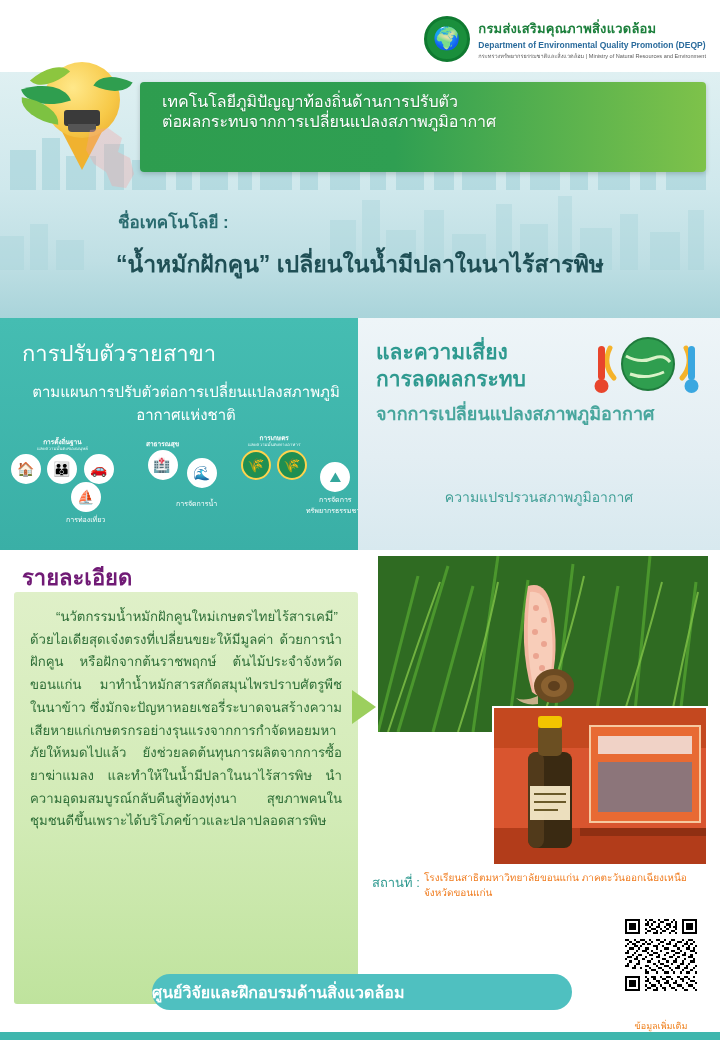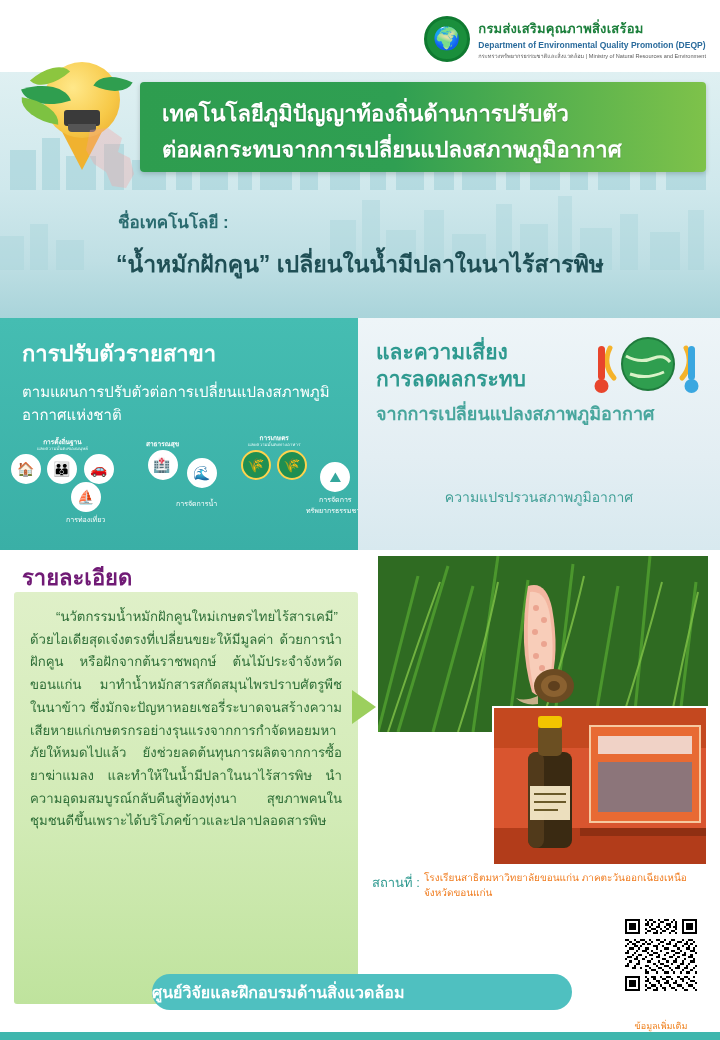--- a/index.html
+++ b/index.html
@@ -45,24 +45,23 @@
   
   .title-banner {
     position: absolute; left: 140px; top: 82px; width: 566px; height: 90px;
     background: linear-gradient(90deg, #2e9d4f 0%, #2f9f52 45%, #7ec24a 100%);
     border-radius: 4px 4px 4px 4px;
     box-shadow: 0 2px 5px rgba(0,0,0,.18);
     padding: 10px 18px 0 22px;
     color: #ffffff;
   }
   .title-line1, .title-line2 {
-    font-size: 22px; font-weight: bold; line-height: 1.28;
+    font-size: 16px; font-weight: normal; line-height: 1.28;
     text-shadow: 0 1px 1px rgba(0,0,0,.22);
     white-space: nowrap;
-    margin-top: 8px;
   }
 
   
   .pin {
     position: absolute; left: 18px; top: 52px; width: 130px; height: 150px;
   }
   .pin-body {
     position: absolute; left: 26px; top: 10px; width: 76px; height: 76px;
     background: radial-gradient(circle at 38% 34%, #ffe88a 0%, #f7c948 60%, #e8a92c 100%);
     border-radius: 50% 50% 50% 50%;
@@ -116,22 +115,22 @@
   }
 
   
   .panel-left {
     position: absolute; left: 0; top: 318px; width: 358px; height: 232px;
     background: #3fb6ad;
     background: linear-gradient(180deg,#45bdb2 0%, #3aafa6 100%);
     color: #ffffff;
     padding: 18px 16px 0 22px;
   }
-  .panel-left h2 { margin: 0; font-size: 22px; font-weight: bold; }
-  .panel-left p { margin: 10px 0 0 0; font-size: 15px; line-height: 1.5; }
+  .panel-left h2 { margin: 0; font-size: 22px; font-weight: normal; }
+  .panel-left p { margin: 10px 0 0 8px; font-size: 15px; line-height: 1.5; text-align: center; }
 
   .icon-strip {
     position: absolute; left: 0; bottom: 8px; width: 358px; height: 108px;
   }
   .ic-group { position: absolute; text-align: center; }
   .ic-title { font-size: 6.5px; font-weight: bold; color: #ffffff; line-height: 1.25; }
   .ic-sub   { font-size: 4.6px; color: #e6fbf9; line-height: 1.2; }
   .ic-circle {
     width: 30px; height: 30px; border-radius: 50%;
     background: #ffffff; display: inline-flex; align-items: center; justify-content: center;
@@ -247,21 +246,21 @@
           <rect x="570" y="26" width="18" height="44"></rect>
         <rect x="598" y="40" width="32" height="30"></rect>
           <rect x="640" y="22" width="16" height="48"></rect>
         <rect x="666" y="36" width="40" height="34"></rect>
       </g>
     </svg>
 
     <div class="deqp-logo">
       <div class="deqp-mark">🌍</div>
       <div class="deqp-text">
-        <div class="deqp-th">กรมส่งเสริมคุณภาพสิ่งเสร้อม</div>
+        <div class="deqp-th">กรมส่งเสริมคุณภาพสิ่งแวดล้อม</div>
         <div class="deqp-en">Department of Environmental Quality Promotion (DEQP)</div>
         <div class="deqp-sub">กระทรวงทรัพยากรธรรมชาติและสิ่งแวดล้อม | Ministry of Natural Resources and Environment</div>
       </div>
     </div>
 
     <div class="pin">
       <div class="pin-tip"></div>
       <div class="pin-body"></div>
       <div class="leaf l3"></div>
       <div class="leaf l1"></div>

